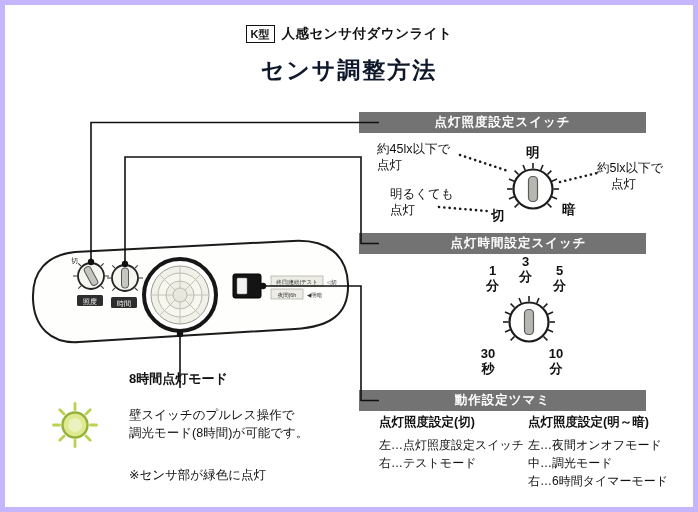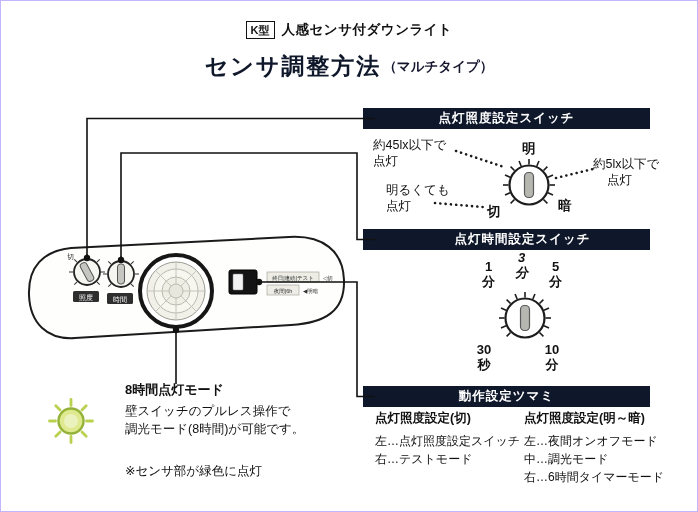--- a/index.html
+++ b/index.html
@@ -1,64 +1,63 @@
 <!DOCTYPE html>
 <html><head>
 <meta charset="utf-8">
 <style>
   * { margin:0; padding:0; box-sizing:border-box; }
   html,body { width:698px; height:512px; }
   body { background:#fff; font-family:"Liberation Sans","DejaVu Sans",sans-serif; color:#111; }
-  .page { position:relative; width:698px; height:512px; background:#fff; border:1px solid #c4b5fd; overflow:hidden; }
+  .page { position:relative; width:698px; height:512px; background:#fff; border:5px solid #c4b5fd; overflow:hidden; }
 
   .hdr { position:absolute; top:20px; left:0; width:100%; display:flex; justify-content:center; align-items:center; gap:7px; z-index:2; }
   .badge { border:1.5px solid #111; font-size:11px; font-weight:bold; padding:0 4px; line-height:16px; }
   .product { font-size:13.5px; font-weight:bold; letter-spacing:0.5px; }
 
   .title-row { position:absolute; top:50px; left:0; width:100%; display:flex; justify-content:center; align-items:center; gap:2px; z-index:2; }
   .title { font-size:23px; font-weight:bold; letter-spacing:2px; color:#0f172a; }
   .title-suffix { font-size:13.5px; font-weight:bold; color:#15152e; }
 
-  .bar { position:absolute; left:362px; width:287px; height:21px; background:#0f172a; color:#fff;
+  .bar { position:absolute; left:354px; width:287px; height:21px; background:#737373; color:#fff;
          display:flex; align-items:center; justify-content:center; font-size:12.5px; font-weight:bold;
          letter-spacing:1px; z-index:2; white-space:nowrap; }
 
   .note { position:absolute; font-size:12.5px; line-height:16px; z-index:2; }
   .note span { display:block; }
   .note span.ind { padding-left:14px; }
 
   .poslabel { position:absolute; font-weight:bold; font-size:13.5px; z-index:2; }
   .tlabel { position:absolute; font-weight:bold; font-size:13px; line-height:14.5px; text-align:center;
             word-break:break-all; z-index:2; }
 
   .opcol { position:absolute; top:409px; z-index:2; }
   .opcol .optitle { font-weight:bold; font-size:12.5px; margin-bottom:5px; white-space:nowrap; }
   .opcol .oprow { font-size:12px; line-height:18px; white-space:nowrap; }
 
-  .eh-title { position:absolute; left:124px; top:380px; font-size:13px; font-weight:bold; z-index:2; }
+  .eh-title { position:absolute; left:124px; top:365px; font-size:13px; font-weight:bold; z-index:2; }
   .eh-line  { position:absolute; left:124px; font-size:12.5px; z-index:2; }
 
   svg.abs { position:absolute; }
   .device  { z-index:1; }
   .dialsvg { z-index:2; }
   .glow    { z-index:2; }
   .overlay { z-index:5; pointer-events:none; left:0; top:0; }
 </style>
 </head>
 <body>
 
 <div class="page">
 
   <div class="hdr">
     <span class="badge">K型</span>
     <span class="product">人感センサ付ダウンライト</span>
   </div>
   <div class="title-row">
     <span class="title">センサ調整方法</span>
-    <span class="title-suffix">（マルチタイプ）</span>
   </div>
 
   <svg class="abs device" style="left:16px; top:222px;" width="336" height="126" viewBox="0 0 336 126">
     <defs>
       <line id="dtick1" x1="70" y1="31" x2="70" y2="35"></line>
       <line id="dtick2" x1="104" y1="33" x2="104" y2="37"></line>
     </defs>
     <path d="M12 72 C11 44 26 28 54 25 L272 14 C306 12 326 28 327 57 C328 88 308 100 274 102 L58 115 C30 117 13 100 12 72 Z" fill="#fefefc" stroke="#1b1b1b" stroke-width="2"></path>
 
     <g>
@@ -188,21 +187,21 @@
       <use href="#btick2" transform="rotate(67.5 34 34)"></use>
         <use href="#btick2" transform="rotate(90 34 34)"></use>
       <use href="#btick2" transform="rotate(112.5 34 34)"></use>
         <use href="#btick2" transform="rotate(135 34 34)"></use>
     </g>
     <circle cx="34" cy="34" r="19.5" fill="#fff" stroke="#1c1c1c" stroke-width="2.2"></circle>
     <rect x="29.5" y="21.5" width="9" height="25" rx="4" fill="#b7b7b2" stroke="#5a5a5a" stroke-width="1.2"></rect>
   </svg>
 
   <div class="tlabel" style="left:480px; top:259px; width:15px;">1分</div>
-  <div class="tlabel" style="left:513px; top:250px; width:15px;font-style:italic;">3分</div>
+  <div class="tlabel" style="left:513px; top:250px; width:15px;">3分</div>
   <div class="tlabel" style="left:547px; top:259px; width:15px;">5分</div>
   <div class="tlabel" style="left:471px; top:342px; width:24px;">30秒</div>
   <div class="tlabel" style="left:539px; top:342px; width:24px;">10分</div>
 
   <div class="bar" style="top:385px;">動作設定ツマミ</div>
 
   <div class="opcol" style="left:374px;">
     <div class="optitle">点灯照度設定(切)</div>
     <div class="oprow">左…点灯照度設定スイッチ</div>
     <div class="oprow">右…テストモード</div>

